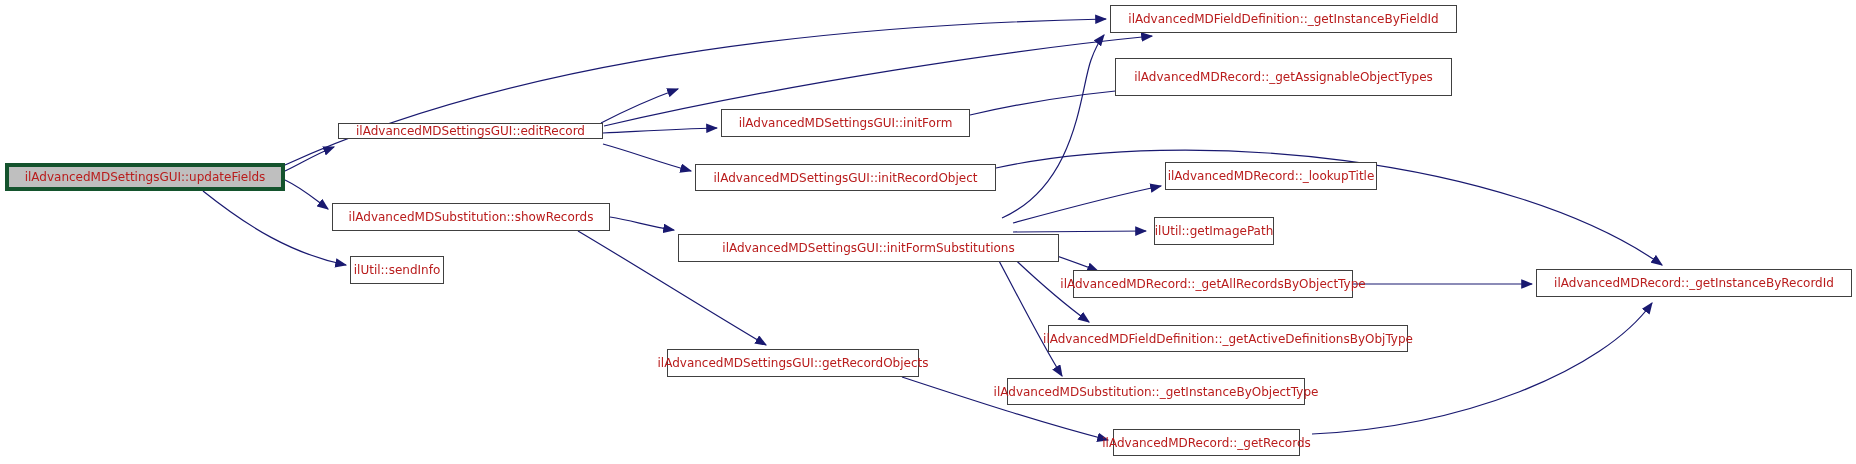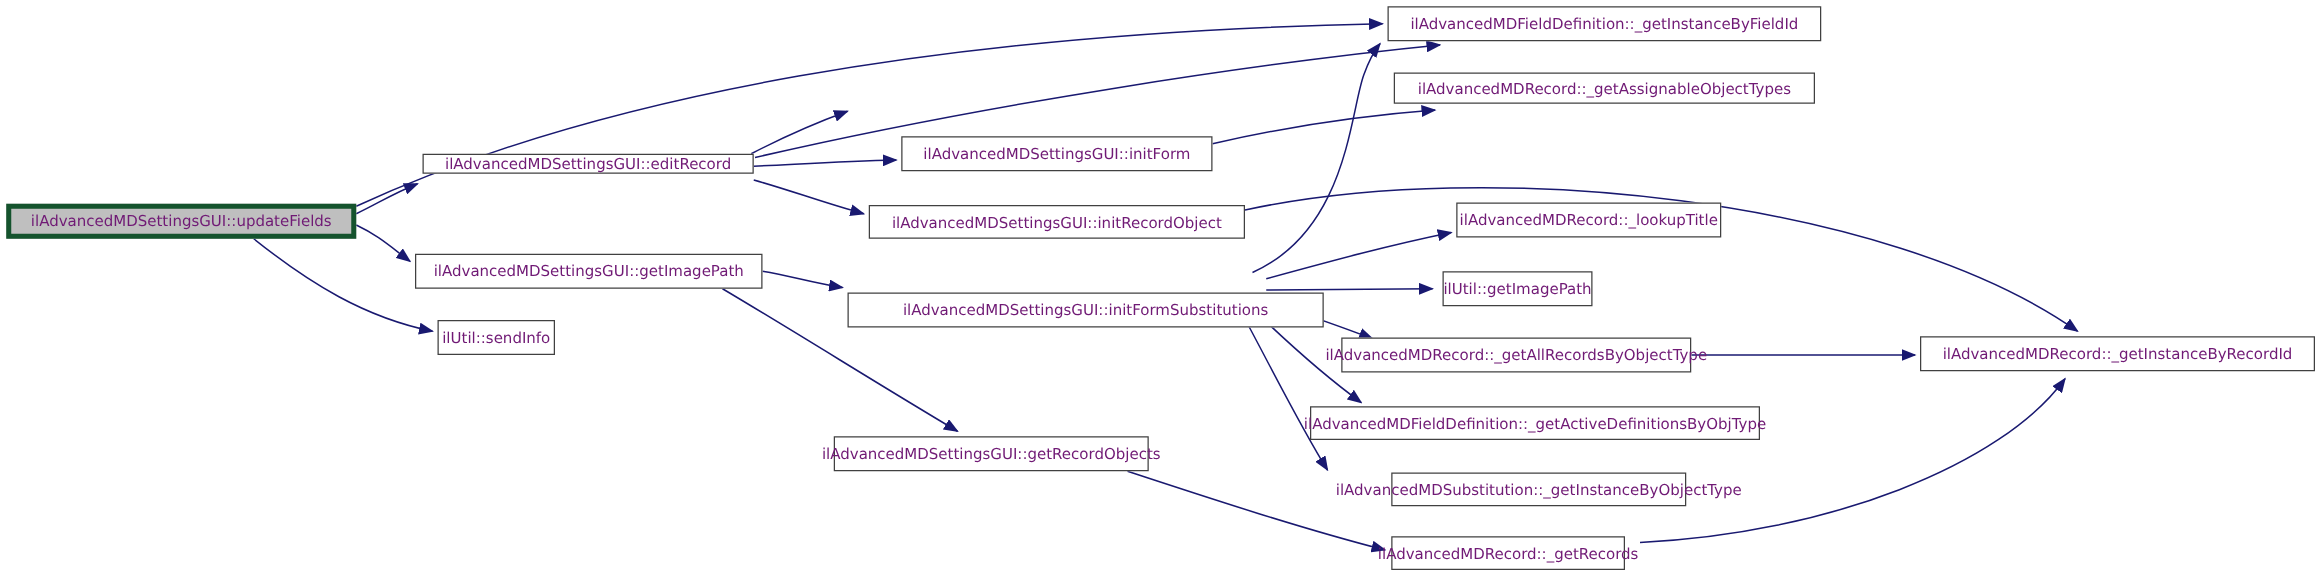--- a/index.html
+++ b/index.html
@@ -10,21 +10,21 @@
     font-family:"DejaVu Sans","Liberation Sans",sans-serif;
     overflow:hidden;
   }
   svg.edges{position:absolute;left:0;top:0;z-index:1;}
   .node{
     position:absolute;z-index:2;
     display:flex;align-items:center;justify-content:center;
     box-sizing:border-box;
     border:1px solid #404040;
     background:#ffffff;
-    color:#701a75;
+    color:#b91c1c;
     font-size:12px;
     white-space:nowrap;
     cursor:pointer;
   }
   .node.root{
     background:#bfbfbf;
     border:4px solid #14532d;
     cursor:default;
   }
 </style>
@@ -61,44 +61,44 @@
       <path d="M902,377 C972,400 1042,423 1108,440" marker-end="url(#arrow)"></path>
       <path d="M1353,284 L1532,284" marker-end="url(#arrow)"></path>
       <path d="M1312,434 C1462,427 1602,372 1652,303" marker-end="url(#arrow)"></path>
     </g>
   </svg>
 
   <div class="node root" style="left:5px;top:163px;width:280px;height:28px">ilAdvancedMDSettingsGUI::updateFields</div>
 
   <div class="node" style="left:338px;top:123px;width:265px;height:16px">ilAdvancedMDSettingsGUI::editRecord</div>
 
-  <div class="node" style="left:332px;top:203px;width:278px;height:28px">ilAdvancedMDSettingsGUI::getImagePath</div>
+  <div class="node" style="left:332px;top:203px;width:278px;height:28px">ilAdvancedMDSubstitution::showRecords</div>
 
   <div class="node" style="left:350px;top:256px;width:94px;height:28px">ilUtil::sendInfo</div>
 
 
   <div class="node" style="left:721px;top:109px;width:249px;height:28px">ilAdvancedMDSettingsGUI::initForm</div>
 
   <div class="node" style="left:695px;top:164px;width:301px;height:27px">ilAdvancedMDSettingsGUI::initRecordObject</div>
 
   <div class="node" style="left:678px;top:234px;width:381px;height:28px">ilAdvancedMDSettingsGUI::initFormSubstitutions</div>
 
   <div class="node" style="left:667px;top:349px;width:252px;height:28px">ilAdvancedMDSettingsGUI::getRecordObjects</div>
 
   <div class="node" style="left:1110px;top:5px;width:347px;height:28px">ilAdvancedMDFieldDefinition::_getInstanceByFieldId</div>
 
-  <div class="node" style="left:1115px;top:58px;width:337px;height:25px">ilAdvancedMDRecord::_getAssignableObjectTypes</div>
+  <div class="node" style="left:1115px;top:58px;width:337px;height:38px">ilAdvancedMDRecord::_getAssignableObjectTypes</div>
 
   <div class="node" style="left:1165px;top:162px;width:212px;height:28px">ilAdvancedMDRecord::_lookupTitle</div>
 
   <div class="node" style="left:1154px;top:217px;width:120px;height:28px">ilUtil::getImagePath</div>
 
   <div class="node" style="left:1073px;top:270px;width:280px;height:28px">ilAdvancedMDRecord::_getAllRecordsByObjectType</div>
 
   <div class="node" style="left:1048px;top:325px;width:360px;height:27px">ilAdvancedMDFieldDefinition::_getActiveDefinitionsByObjType</div>
 
-  <div class="node" style="left:1113px;top:378px;width:236px;height:27px">ilAdvancedMDSubstitution::_getInstanceByObjectType</div>
+  <div class="node" style="left:1007px;top:378px;width:298px;height:27px">ilAdvancedMDSubstitution::_getInstanceByObjectType</div>
 
   <div class="node" style="left:1113px;top:429px;width:187px;height:27px">ilAdvancedMDRecord::_getRecords</div>
 
   <div class="node" style="left:1536px;top:269px;width:316px;height:28px">ilAdvancedMDRecord::_getInstanceByRecordId</div>
 
 </div>
 
 </body></html>

